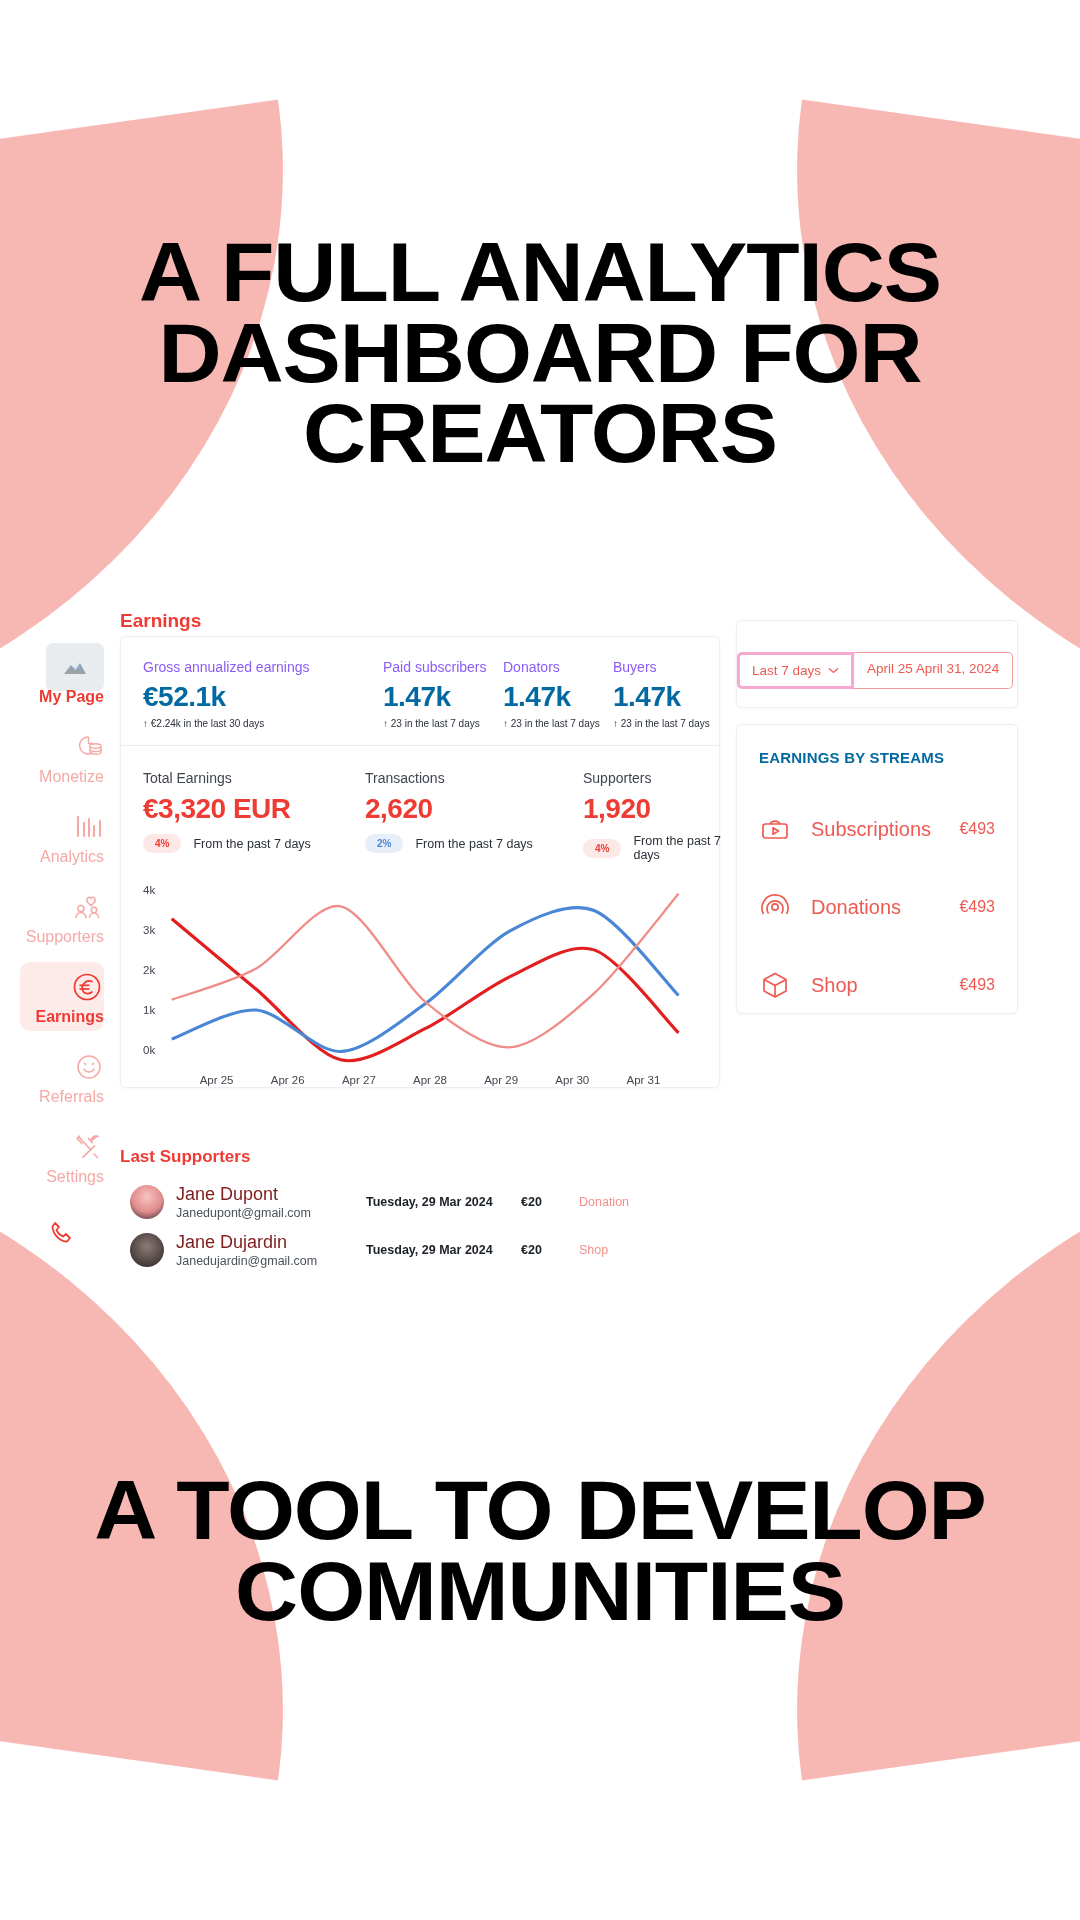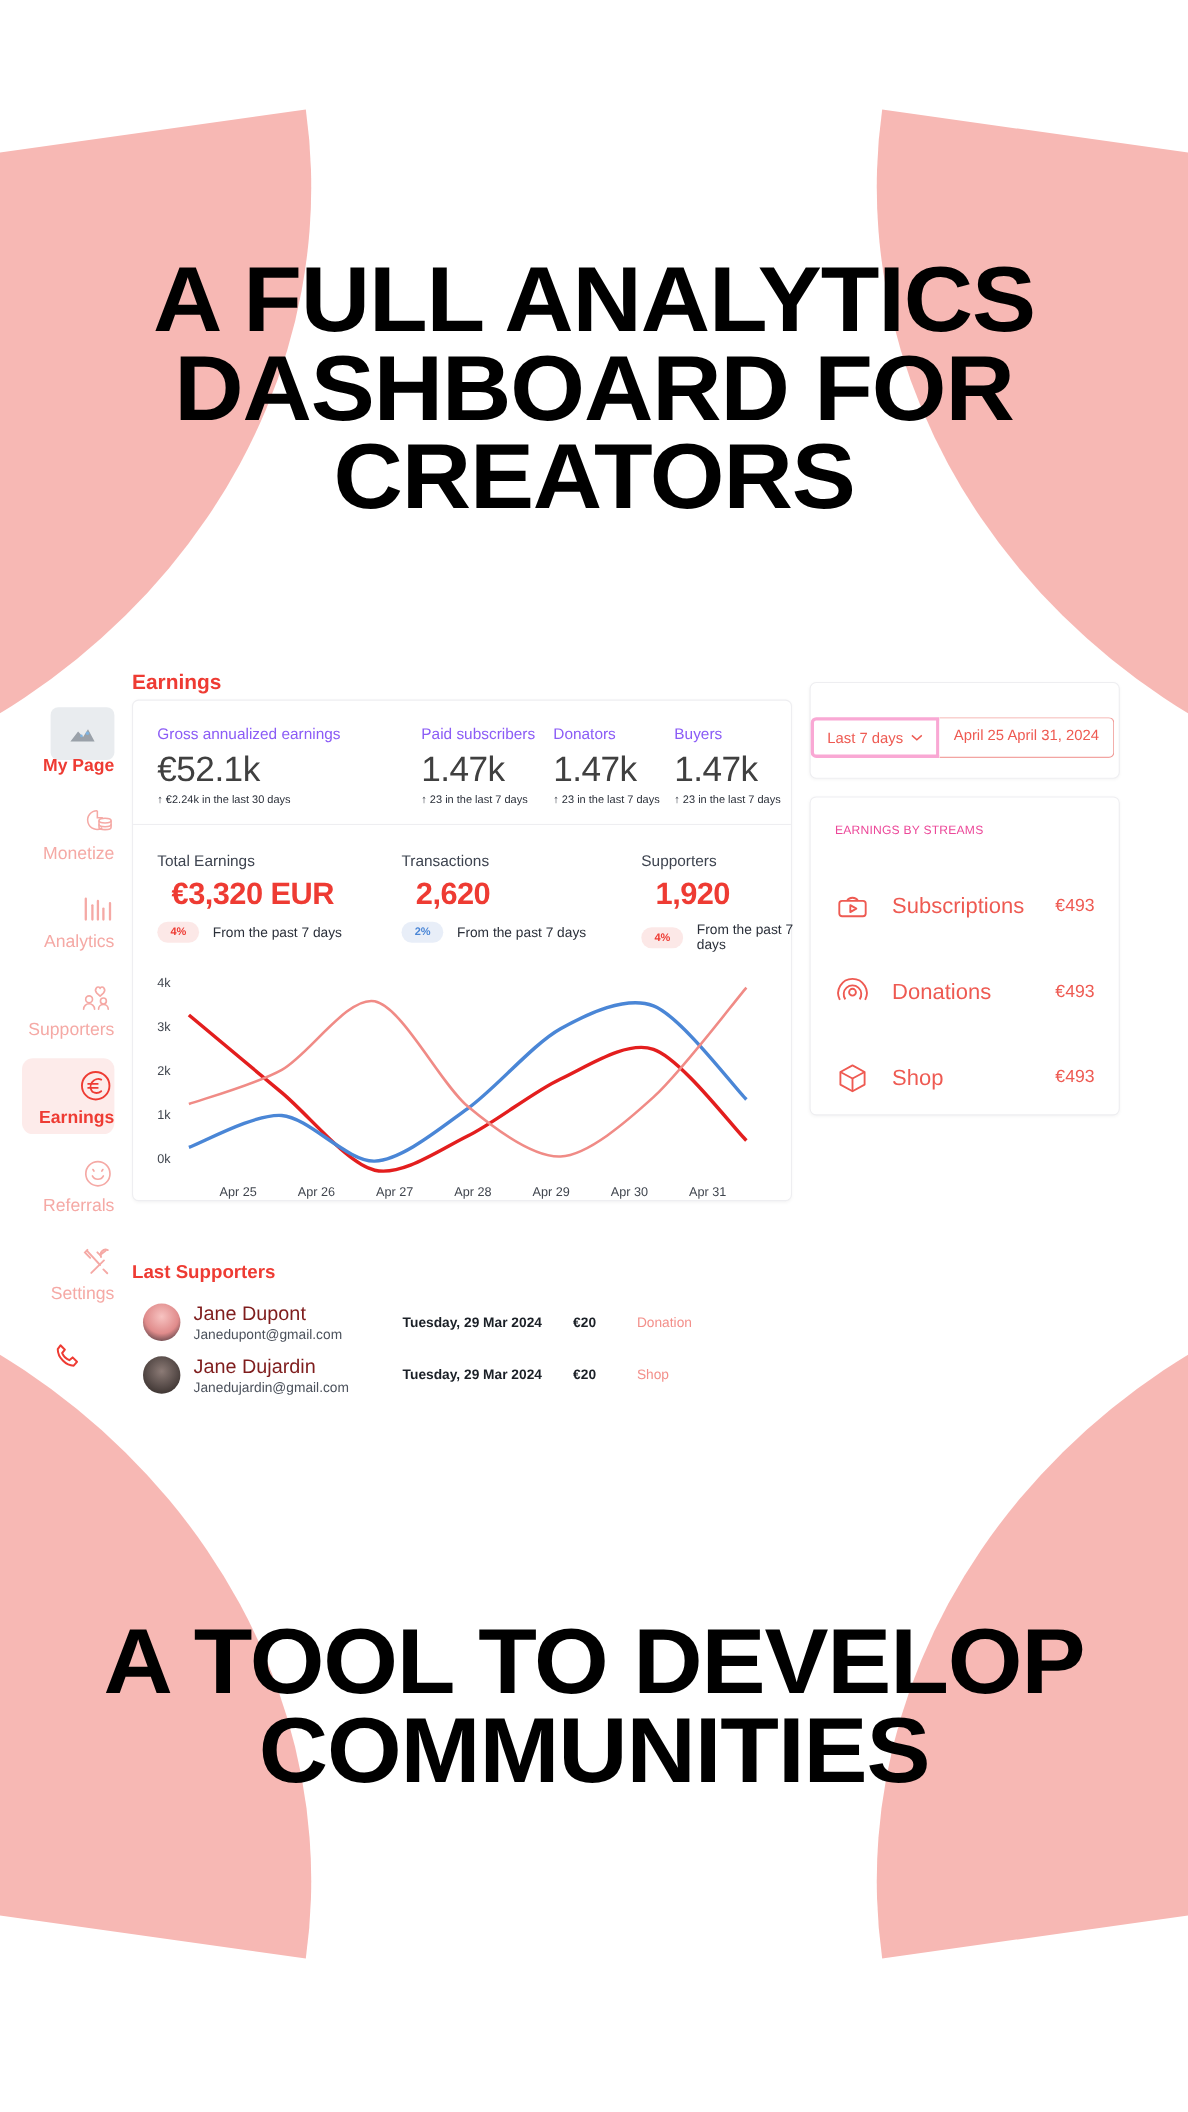--- a/index.html
+++ b/index.html
@@ -93,30 +93,30 @@
   .kpi-row {
     display: flex; padding: 22px 22px 16px 22px;
     border-bottom: 1px solid #EEEEF1;
   }
   .kpi { flex: 0 0 auto; }
   .kpi.k0 { width: 240px; }
   .kpi.k1 { width: 120px; }
   .kpi.k2 { width: 110px; }
   .kpi.k3 { width: 110px; }
   .kpi-label { font-size: 14px; color: #8b5cf6; margin-bottom: 8px; }
-  .kpi-value { font-size: 32px; font-weight: 400; color: #404040; letter-spacing: -0.5px; line-height: 1; }
+  .kpi-value { font-size: 28px; font-weight: 700; color: #0369a1; letter-spacing: -0.5px; line-height: 1; }
   .kpi-delta { font-size: 10px; color: #2B303A; margin-top: 7px; white-space: nowrap; }
 
   .kpi2-row { display: flex; padding: 24px 22px 10px 22px; }
   .kpi2 { flex: 0 0 auto; }
   .kpi2.a { width: 222px; }
   .kpi2.b { width: 218px; }
   .kpi2.c { width: 160px; }
   .kpi2-label { font-size: 14px; color: #3E4450; margin-bottom: 9px; }
-  .kpi2-value { font-size: 28px; font-weight: 700; color: #EE3B33; letter-spacing: -0.5px; line-height: 1; margin-left: 13px; }
+  .kpi2-value { font-size: 28px; font-weight: 700; color: #EE3B33; letter-spacing: -0.5px; line-height: 1; }
   .kpi2-sub { display: flex; align-items: center; margin-top: 11px; }
   .pill {
     font-size: 10px; font-weight: 700; padding: 4px 12px; border-radius: 12px;
     margin-right: 12px;
   }
   .pill.red { background: #FCE8E7; color: #EE3B33; }
   .pill.blue { background: #E8EEF8; color: #4A86D6; }
   .kpi2-sub-text { font-size: 12.5px; color: #2B303A; }
 
   
@@ -143,21 +143,21 @@
     border: 1px solid #F19C98; border-left: none; color: #EE5A52; background: #fff;
     border-radius: 0 5px 5px 0; font-size: 13.5px;
     padding: 8px 13px; white-space: nowrap; cursor: pointer;
   }
   .streams-card {
     margin-top: 16px; background: #fff; border: 1px solid #EEEEF1; border-radius: 6px;
     padding: 24px 22px 26px 22px; box-shadow: 0 1px 3px rgba(0,0,0,0.04);
     height: 290px;
   }
   .streams-title {
-    font-size: 11px; font-weight: 400; color: #ec4899; letter-spacing: 0.2px;
+    font-size: 15px; font-weight: 700; color: #0369a1; letter-spacing: 0.2px;
     margin-bottom: 24px;
   }
   .stream-row { display: flex; align-items: center; height: 78px; }
   .stream-ico { width: 52px; flex: 0 0 52px; display: flex; align-items: center; }
   .stream-name { flex: 1; font-size: 20px; color: #EE5A52; }
   .stream-amt { font-size: 16px; color: #EE5A52; font-weight: 400; }
 
   
   .sup-sec { position: absolute; left: 112px; top: 527px; width: 600px; }
   .sup-title { font-size: 17px; font-weight: 700; color: #EE3B33; margin-bottom: 12px; }

